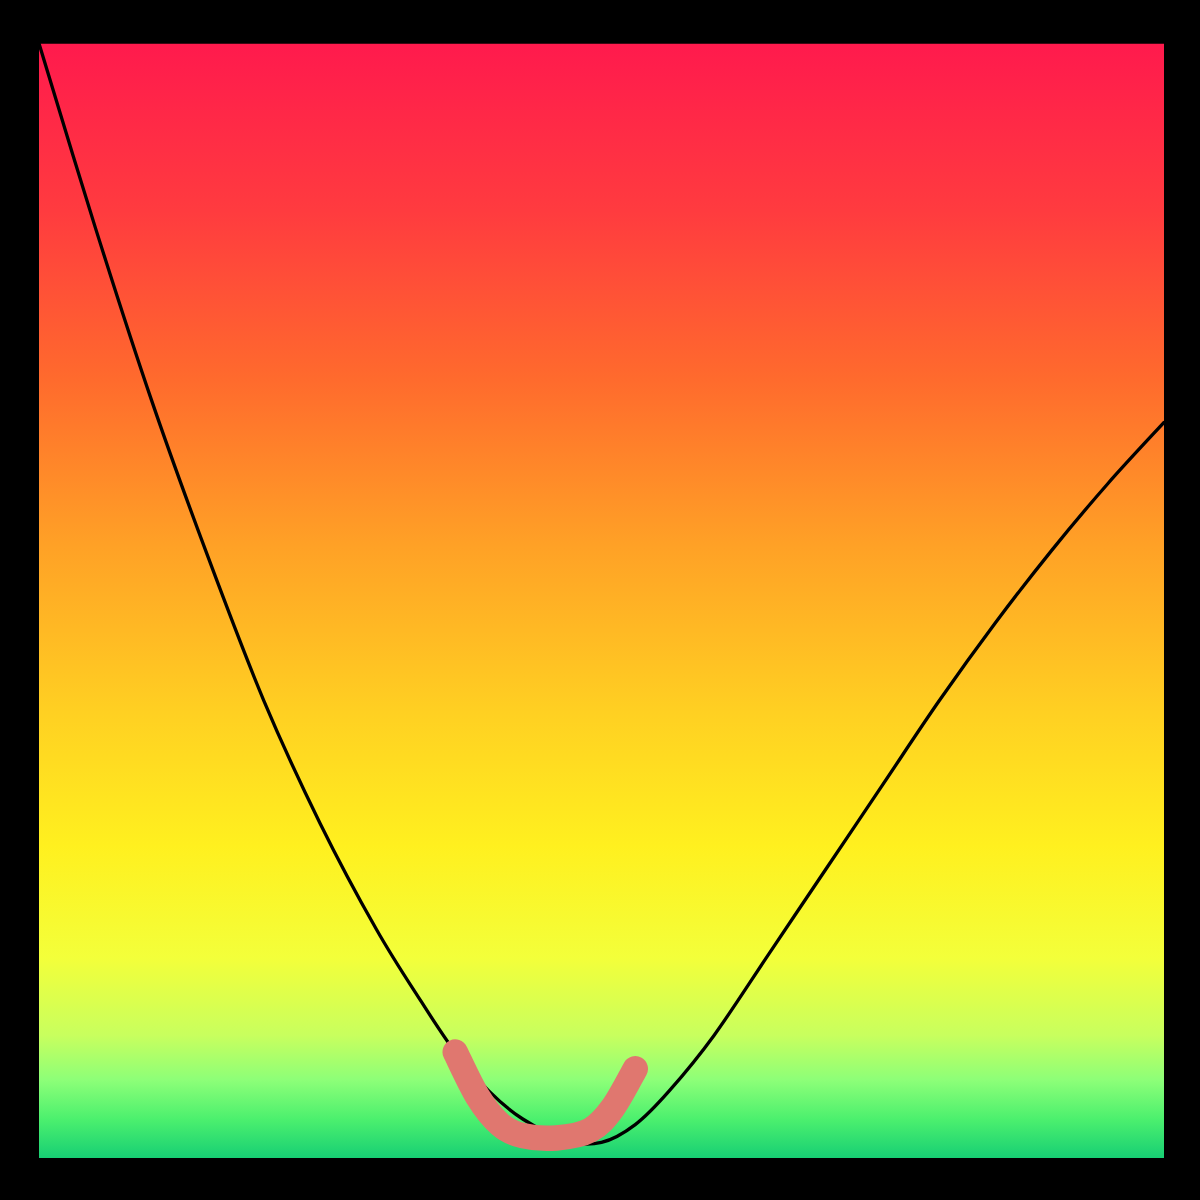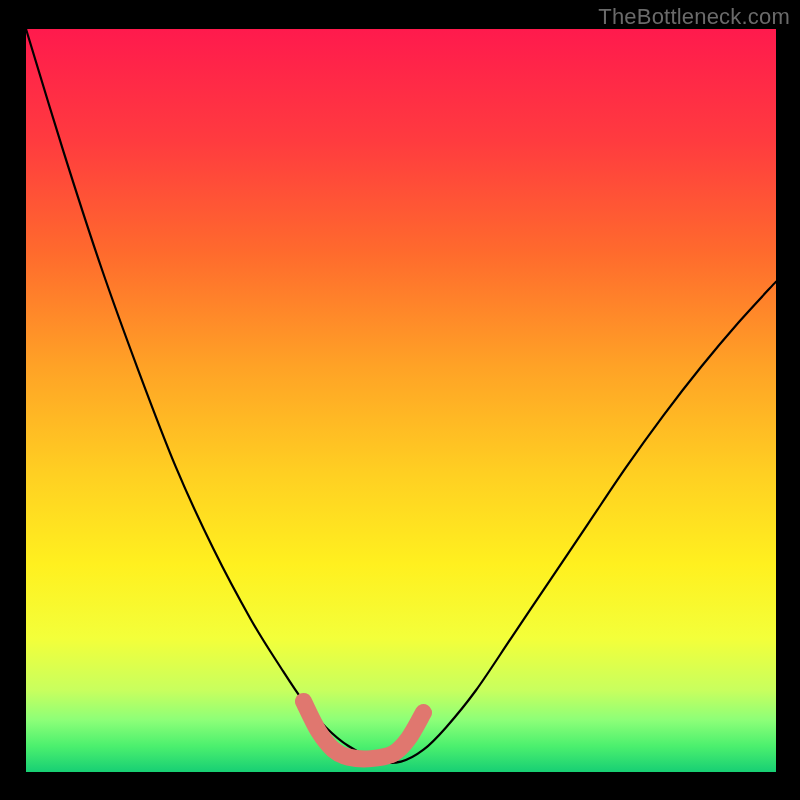--- a/index.html
+++ b/index.html
@@ -48,21 +48,20 @@
     width: 100%;
     height: 100%;
     overflow: visible;
   }
 </style>
 </head>
 <body>
 
 <div class="frame">
 
-  <div class="watermark">TheBottleneck.com</div>
 
   <div class="plot-area">
     <svg class="gradient-bg" viewBox="0 0 750 743" preserveAspectRatio="none">
       <defs>
         <linearGradient id="bgGrad" x1="0" y1="0" x2="0" y2="1">
             <stop offset="0.00%" stop-color="#ff1a4d"></stop>
             <stop offset="15.00%" stop-color="#ff3b3f"></stop>
             <stop offset="30.00%" stop-color="#ff6a2d"></stop>
             <stop offset="45.00%" stop-color="#ffa126"></stop>
             <stop offset="60.00%" stop-color="#ffd022"></stop>

